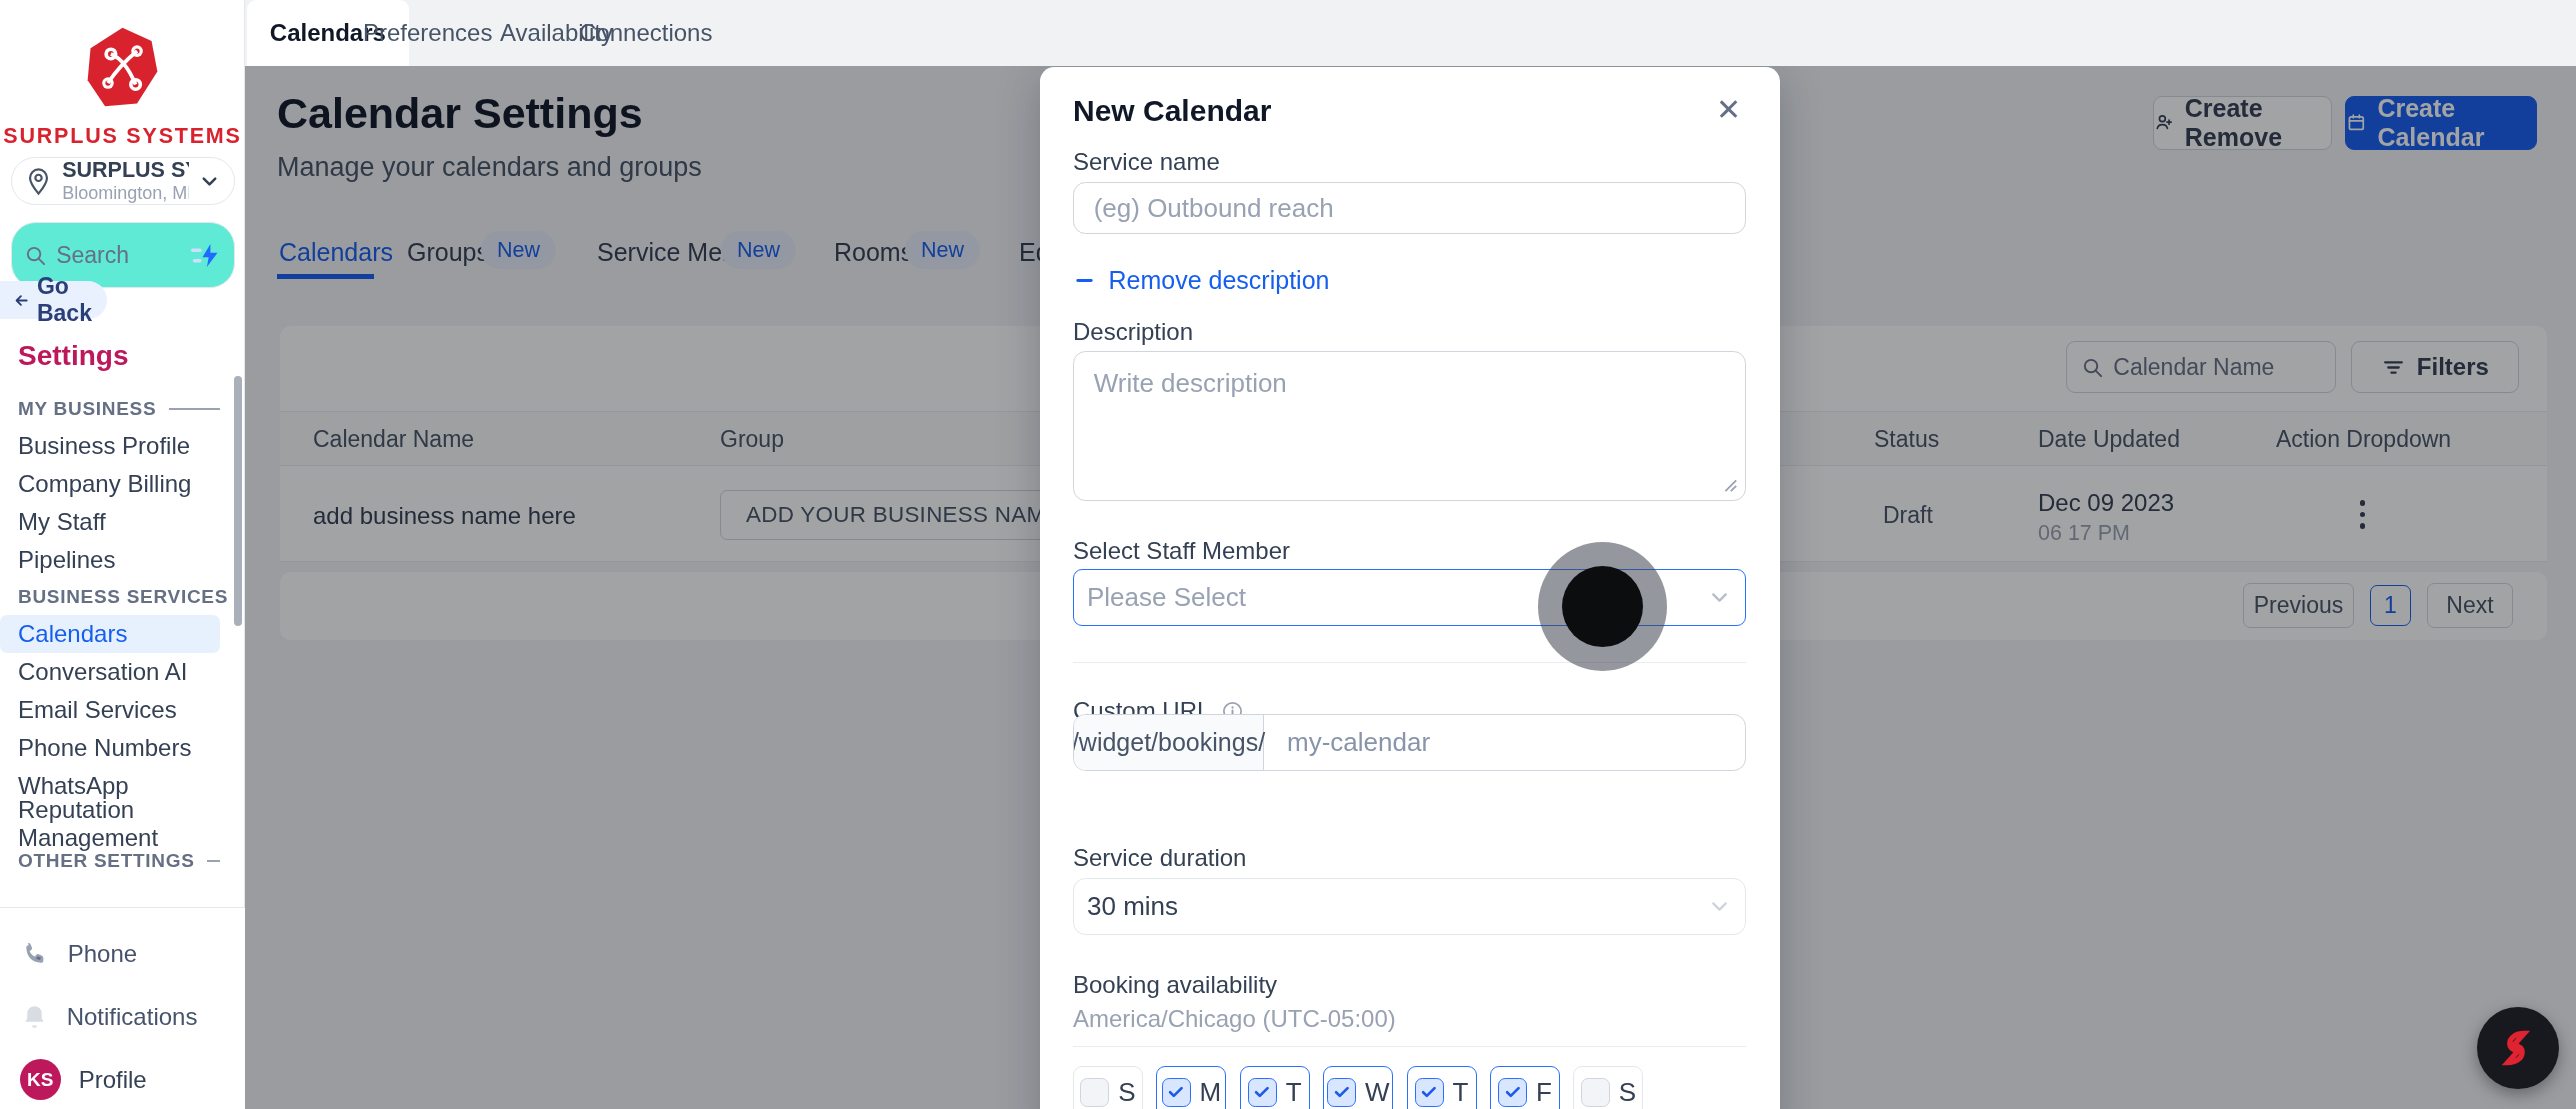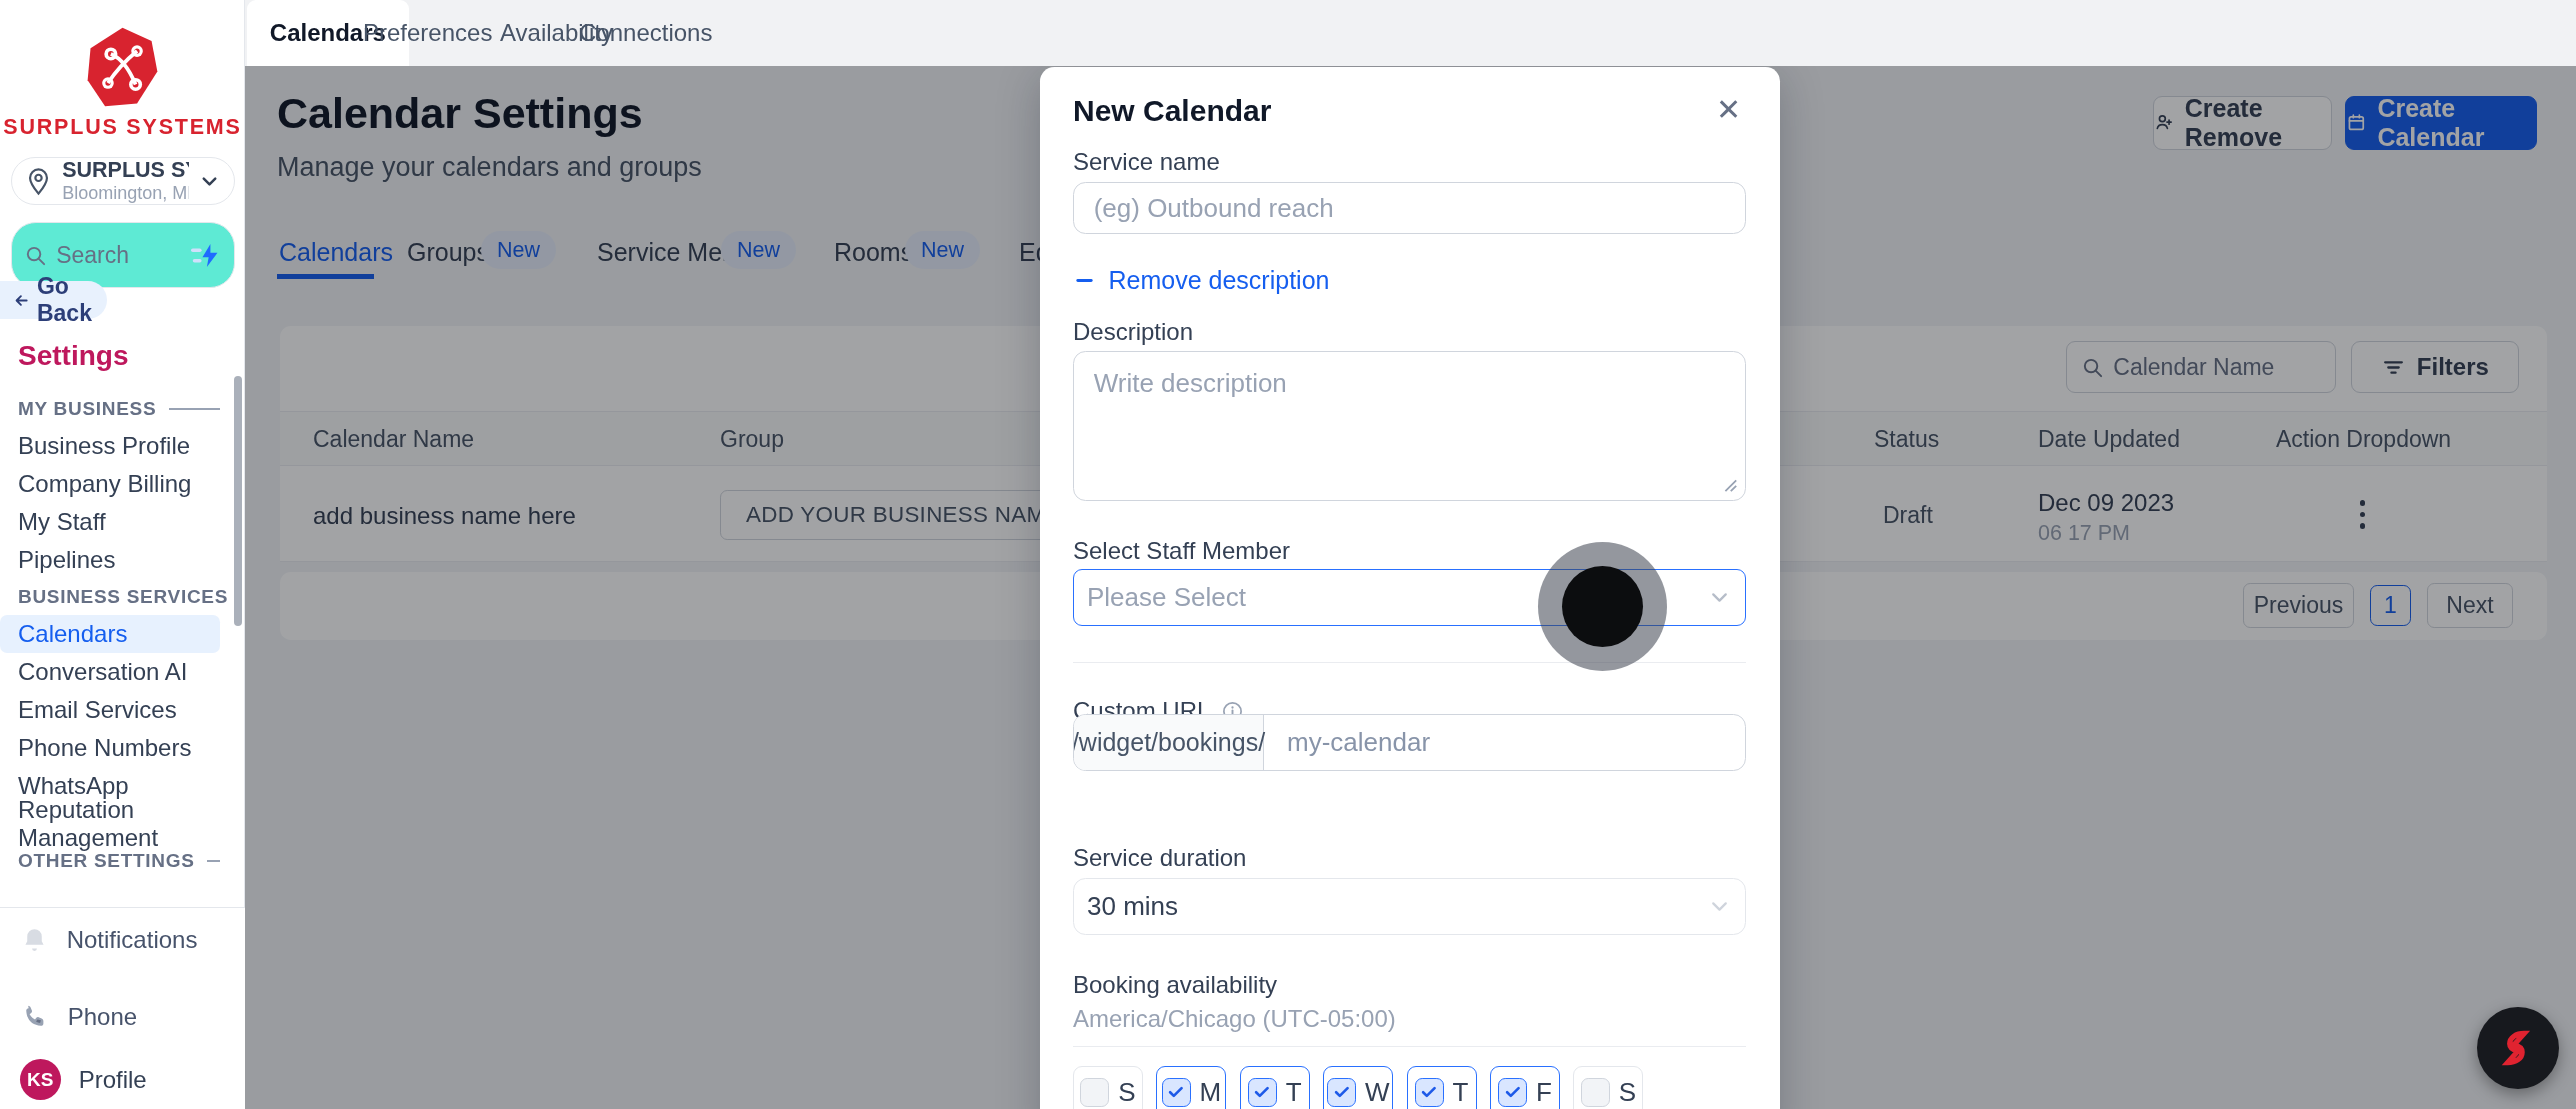--- a/index.html
+++ b/index.html
@@ -1,21 +1,21 @@
 <!DOCTYPE html>
 <html style="font-size:14.3px"><head>
 <meta charset="utf-8">
 <style>
   * { margin:0; padding:0; box-sizing:border-box; }
   body { background:#e9ebef; font-family:"Liberation Sans", sans-serif; }
   #stage { position:relative; width:2576px; height:1109px; overflow:hidden; background:#f2f4f7; }
 
   
   .sidebar { position:absolute; left:0; top:0; width:245px; height:1109px; background:#ffffff; border-right:0.9px solid #e4e7ec; z-index:50; }
-  .logo-wrap { position:absolute; left:0; top:21.5px; width:245px; display:flex; flex-direction:column; align-items:center; }
+  .logo-wrap { position:absolute; left:0; top:21.5px; width:245px; display:flex; flex-direction:column; align-items:center; gap:9px; }
   .brand-text { color:#d8232f; font-size:21.5px; font-weight:800; letter-spacing:1.8px; }
   .loc-pill { position:absolute; left:10.7px; top:157px; width:224px; height:48px; border:0.9px solid #e4e7ec; border-radius:24px; background:#fff; display:flex; align-items:center; padding:0 12.5px; gap:9px; }
   .loc-texts { flex:1; overflow:hidden; }
   .loc-name { font-size:21.5px; font-weight:700; color:#344054; white-space:nowrap; }
   .loc-city { font-size:18px; color:#98a2b3; white-space:nowrap; }
   .search-pill { position:absolute; left:10.7px; top:222px; width:224px; height:66px; border:0.9px solid #e4e7ec; border-radius:25px; background:#5eead4; display:flex; align-items:center; padding:0 12.5px; gap:9px; }
   .search-pill input { border:none; outline:none; flex:1; min-width:0; font-size:23px; color:#344054; font-family:inherit; background:transparent; }
   .search-pill input::placeholder { color:#667085; }
   .goback { position:absolute; left:0; top:281px; height:38px; width:107px; background:#e8f1fd; border-radius:0 19px 19px 0; display:flex; align-items:center; gap:7.2px; padding-left:12.5px; color:#2c3e78; font-size:23px; font-weight:700; }
   .settings-title { position:absolute; left:18px; top:340px; font-size:28px; font-weight:700; color:#be185d; }
@@ -181,33 +181,33 @@
       <div class="nav-item">Reputation Management</div>
       <div class="nav-section">
         <span>OTHER SETTINGS</span>
           <i></i>
       </div>
     </div>
 
     <div class="side-scroll"></div>
 
     <div class="side-footer">
+      <div class="foot-row" style="margin-top:14.3px; color:#47536b;">
+        <svg width="30" height="30" viewBox="0 0 24 24">
+          <path d="M6.5 3c.8 0 1.7.6 2 1.4l1 2.4c.3.7 0 1.6-.6 2l-1.2.9c.9 1.9 2.4 3.4 4.3 4.3l.9-1.2c.5-.6 1.4-.9 2-.6l2.4 1c.8.3 1.4 1.2 1.4 2v1.9c0 1.1-.9 2-2 1.9C9.6 18.5 5.5 14.4 5 7c-.1-1.1.8-2 1.9-2z" fill="#98a2b3"></path>
+          <path d="M14 14l-1.2 1.5c1 .6 2.1 1 3.3 1.2l.6-2.1z" fill="#667085"></path>
+        </svg>
+        <span>Phone</span>
+      </div>
       <div class="foot-row">
         <svg width="29" height="30" viewBox="0 0 24 24">
           <path d="M12 3a6 6 0 0 0-6 6v4l-1.5 3h15L18 13V9a6 6 0 0 0-6-6z" fill="#d8dce3"></path>
           <path d="M10 19a2 2 0 0 0 4 0z" fill="#d8dce3"></path>
         </svg>
         <span>Notifications</span>
-      </div>
-      <div class="foot-row" style="margin-top:14.3px; color:#47536b;">
-        <svg width="30" height="30" viewBox="0 0 24 24">
-          <path d="M6.5 3c.8 0 1.7.6 2 1.4l1 2.4c.3.7 0 1.6-.6 2l-1.2.9c.9 1.9 2.4 3.4 4.3 4.3l.9-1.2c.5-.6 1.4-.9 2-.6l2.4 1c.8.3 1.4 1.2 1.4 2v1.9c0 1.1-.9 2-2 1.9C9.6 18.5 5.5 14.4 5 7c-.1-1.1.8-2 1.9-2z" fill="#98a2b3"></path>
-          <path d="M14 14l-1.2 1.5c1 .6 2.1 1 3.3 1.2l.6-2.1z" fill="#667085"></path>
-        </svg>
-        <span>Phone</span>
       </div>
       <div class="foot-row" style="color:#344054;">
         <div class="avatar">KS</div>
         <span>Profile</span>
       </div>
     </div>
   </div>
 
   <div class="topbar">
     <div class="toptab active" style="left:1.8px;">Calendars</div>

